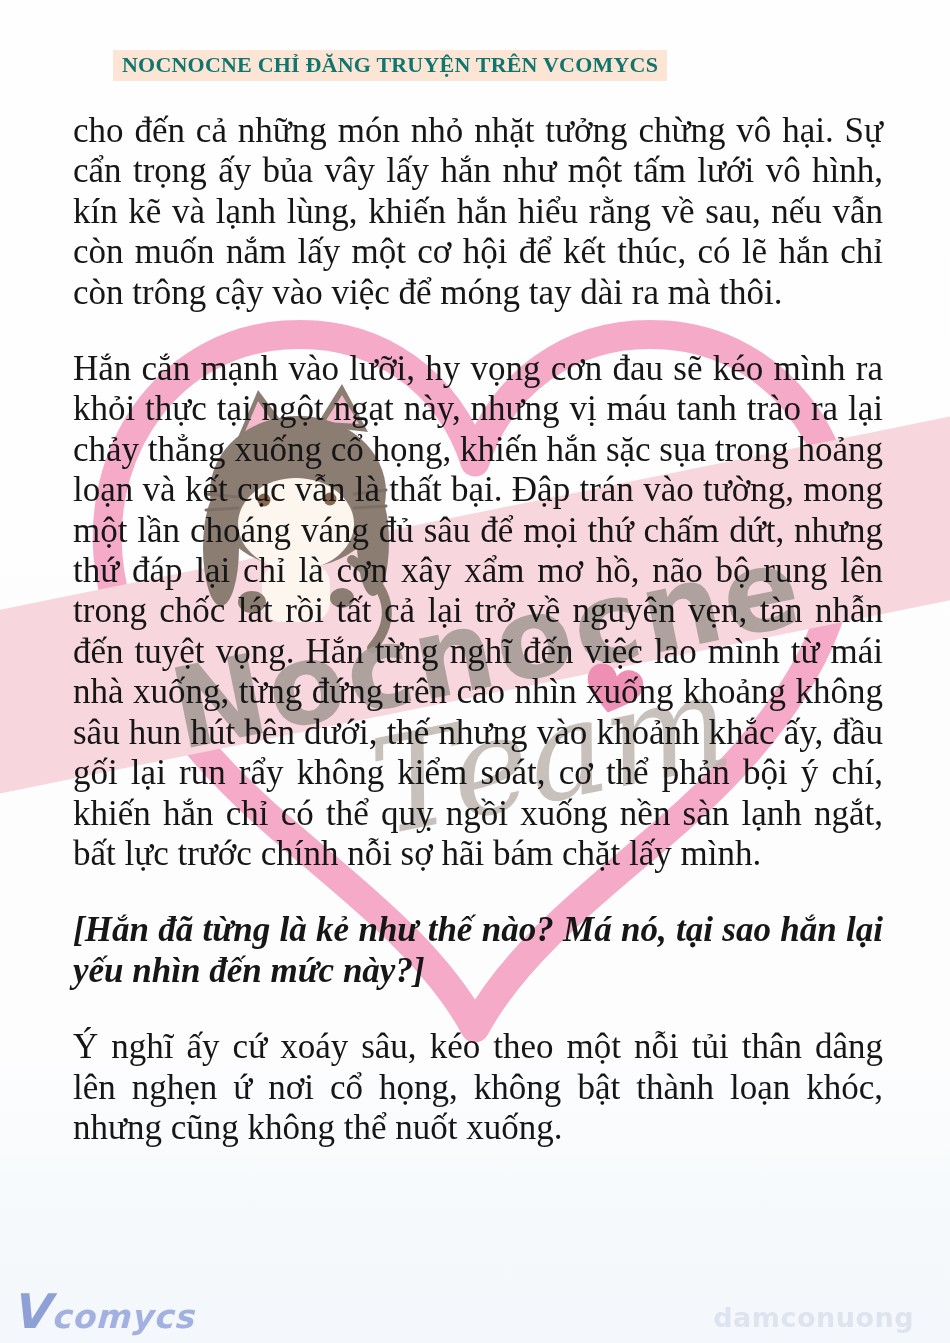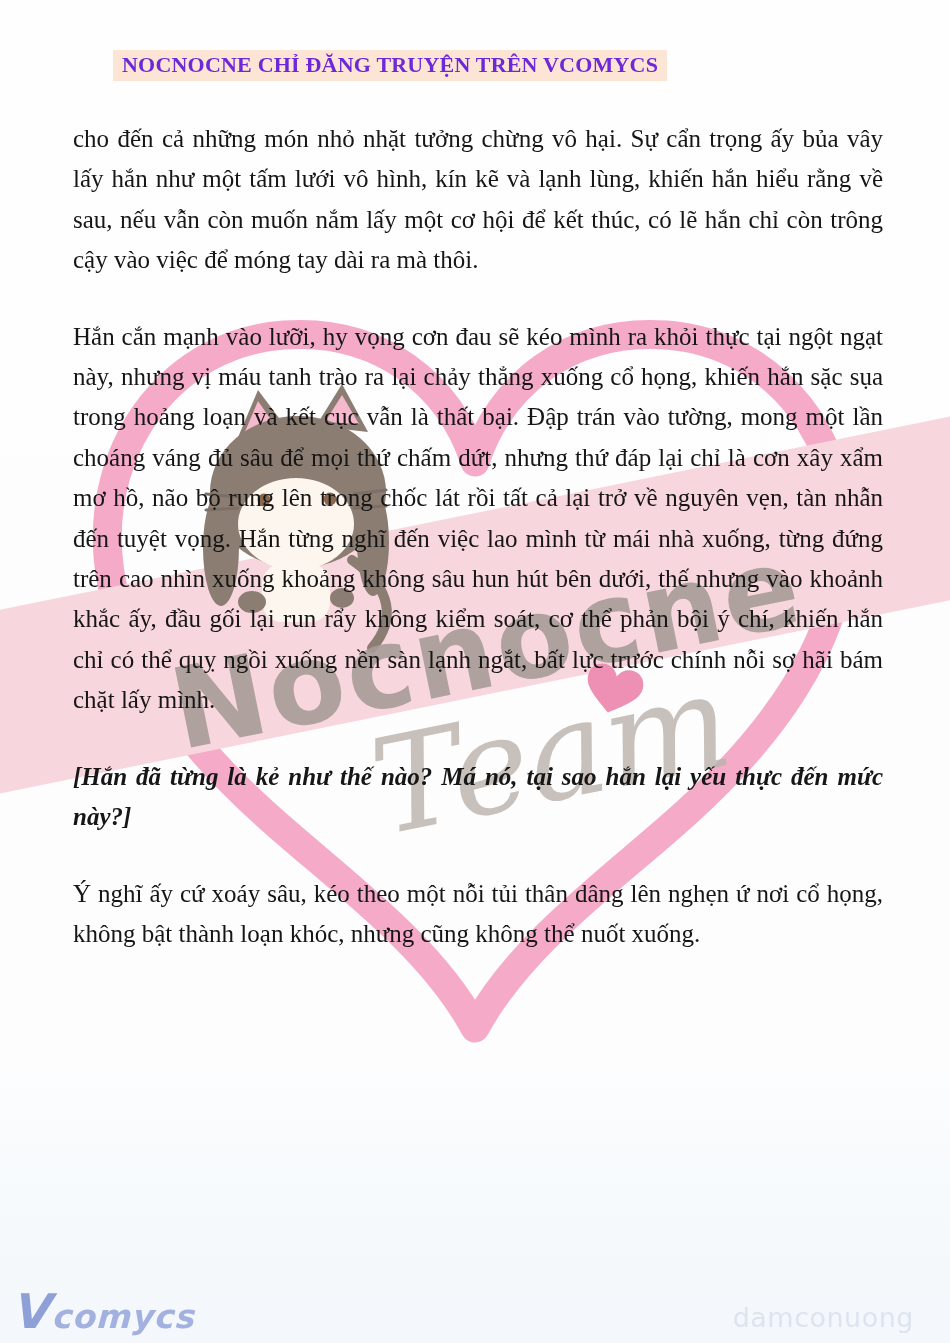--- a/index.html
+++ b/index.html
@@ -17,31 +17,31 @@
     width: 950px; height: 1343px;
   }
   .notice {
     position: absolute;
     top: 50px;
     left: 113px;
     font-family: "Liberation Serif", serif;
     font-weight: bold;
     font-size: 22px;
     letter-spacing: 0.2px;
-    color: #6d28d9;
+    color: #0f766e;
     background: #fce5d4;
     padding: 2px 9px 3px;
     white-space: nowrap;
   }
   .body-text {
     position: absolute;
-    top: 119px;
+    top: 111px;
     left: 73px;
     width: 810px;
-    font-size: 25px;
+    font-size: 35px;
     line-height: 40.4px;
     color: #161616;
     text-align: justify;
   }
   .body-text p { margin: 0 0 36px 0; }
   .body-text p.thought { font-weight: bold; font-style: italic; }
   .vcomycs {
     position: absolute;
     left: 16px;
     bottom: 4px;
@@ -52,21 +52,21 @@
     letter-spacing: 1px;
     color: #a2b1df;
     transform: skewX(-4deg);
   }
   .vcomycs::first-letter { font-size: 1.45em; color: #8ea0d6; }
   .credit {
     position: absolute;
     right: 36px;
     bottom: 10px;
     font-family: "DejaVu Sans", sans-serif;
-    font-weight: 400;
+    font-weight: 700;
     font-size: 27px;
     letter-spacing: 0.5px;
     color: #dde4ef;
     margin-left: 29px;
   }
   .nocnocne-word {
     font-family: "DejaVu Sans", sans-serif;
     font-weight: bold;
     letter-spacing: 3px;
   }
@@ -113,20 +113,20 @@
     <text class="team-word" x="520" y="812" font-size="132" fill="#bcb3ad" opacity="0.82" text-anchor="middle" transform="rotate(-11.5 475 605)">Team</text>
 
     <path d="M612,676 c-6,-14 -26,-12 -28,3 c-2,13 12,22 28,34 c16,-12 30,-21 28,-34 c-2,-15 -22,-17 -28,-3 z" fill="#ee90b3" transform="rotate(14 612 696)"></path>
   </svg>
 
   <span class="notice">NOCNOCNE CHỈ ĐĂNG TRUYỆN TRÊN VCOMYCS</span>
 
   <div class="body-text">
     <p>cho đến cả những món nhỏ nhặt tưởng chừng vô hại. Sự cẩn trọng ấy bủa vây lấy hắn như một tấm lưới vô hình, kín kẽ và lạnh lùng, khiến hắn hiểu rằng về sau, nếu vẫn còn muốn nắm lấy một cơ hội để kết thúc, có lẽ hắn chỉ còn trông cậy vào việc để móng tay dài ra mà thôi.</p>
     <p>Hắn cắn mạnh vào lưỡi, hy vọng cơn đau sẽ kéo mình ra khỏi thực tại ngột ngạt này, nhưng vị máu tanh trào ra lại chảy thẳng xuống cổ họng, khiến hắn sặc sụa trong hoảng loạn và kết cục vẫn là thất bại. Đập trán vào tường, mong một lần choáng váng đủ sâu để mọi thứ chấm dứt, nhưng thứ đáp lại chỉ là cơn xây xẩm mơ hồ, não bộ rung lên trong chốc lát rồi tất cả lại trở về nguyên vẹn, tàn nhẫn đến tuyệt vọng. Hắn từng nghĩ đến việc lao mình từ mái nhà xuống, từng đứng trên cao nhìn xuống khoảng không sâu hun hút bên dưới, thế nhưng vào khoảnh khắc ấy, đầu gối lại run rẩy không kiểm soát, cơ thể phản bội ý chí, khiến hắn chỉ có thể quỵ ngồi xuống nền sàn lạnh ngắt, bất lực trước chính nỗi sợ hãi bám chặt lấy mình.</p>
-    <p class="thought">[Hắn đã từng là kẻ như thế nào? Má nó, tại sao hắn lại yếu thực đến mức này?]</p>
+    <p class="thought">[Hắn đã từng là kẻ như thế nào? Má nó, tại sao hắn lại yếu nhìn đến mức này?]</p>
     <p>Ý nghĩ ấy cứ xoáy sâu, kéo theo một nỗi tủi thân dâng lên nghẹn ứ nơi cổ họng, không bật thành loạn khóc, nhưng cũng không thể nuốt xuống.</p>
   </div>
 
   <span class="vcomycs">Vcomycs</span>
   <span class="credit">damconuong</span>
 
 </div>
 
 </body></html>

